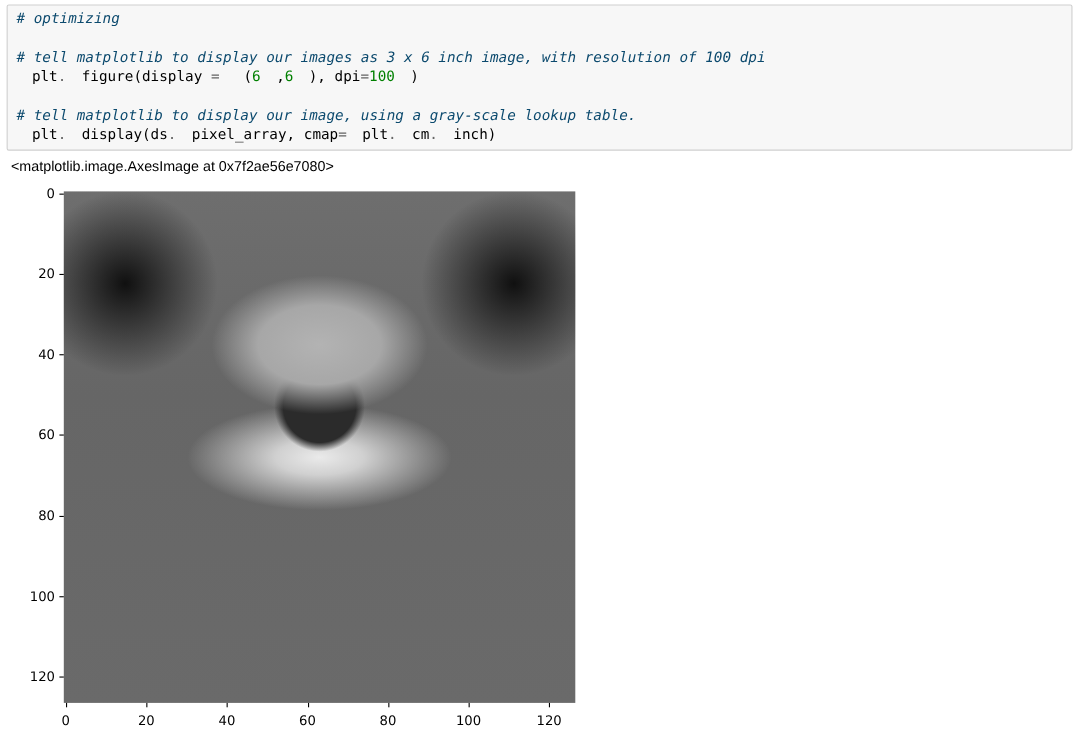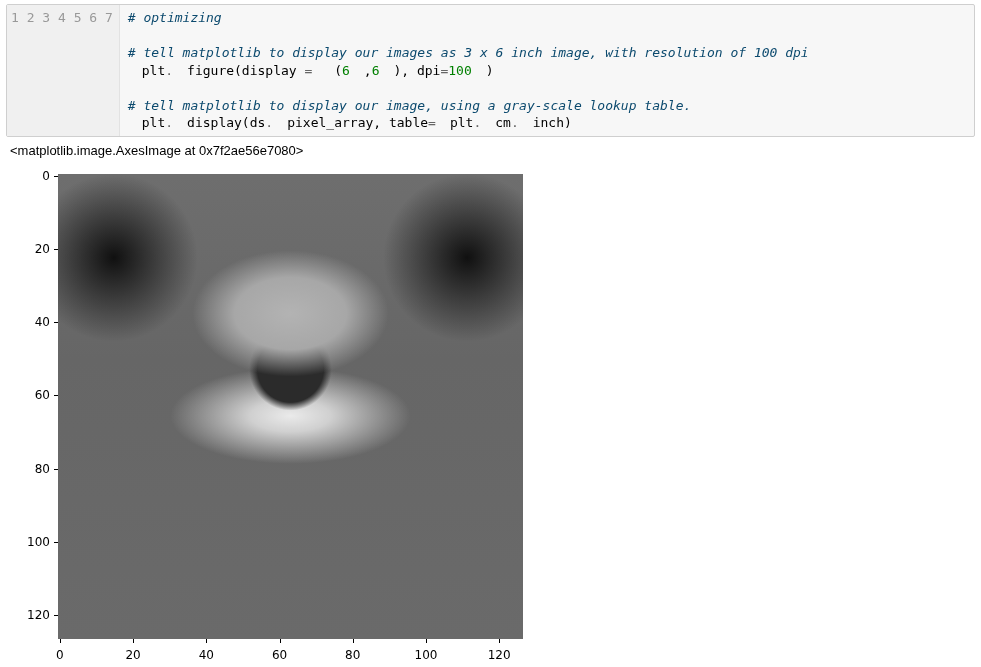--- a/index.html
+++ b/index.html
@@ -78,34 +78,27 @@
   .y-ticks span { position: absolute; right: 4px; transform: translateY(-50%); }
   .y-ticks i.tick { position: absolute; right: -4px; width: 4px; height: 1px; background:#000; }
   .x-ticks { left: 48px; top: 474px; width: 465px; height: 30px; }
   .x-ticks span { position: absolute; top: 6px; transform: translateX(-50%); }
   .x-ticks i.tick { position: absolute; top: -3px; width: 1px; height: 4px; background:#000; }
 </style>
 </head>
 <body>
 
 <div class="code-cell">
-  <div class="gutter"><span>1</span>
-<span>2</span>
-<span>3</span>
-<span>4</span>
-<span>5</span>
-<span>6</span>
-<span>7</span></div>
   <div class="codearea"><span class="c-comment"># optimizing</span>
 <span></span>
 <span class="c-comment"># tell matplotlib to display our images as 3 x 6 inch image, with resolution of 100 dpi</span>
 <span class="c-name">plt</span><span class="c-op">.</span><span class="c-name">figure(display </span><span class="c-op">=</span><span class="c-name"> (</span><span class="c-num">6</span><span class="c-name">,</span><span class="c-num">6</span><span class="c-name">), dpi</span><span class="c-op">=</span><span class="c-num">100</span><span class="c-name">)</span>
 <span></span>
 <span class="c-comment"># tell matplotlib to display our image, using a gray-scale lookup table.</span>
-<span class="c-name">plt</span><span class="c-op">.</span><span class="c-name">display(ds</span><span class="c-op">.</span><span class="c-name">pixel_array, table</span><span class="c-op">=</span><span class="c-name">plt</span><span class="c-op">.</span><span class="c-name">cm</span><span class="c-op">.</span><span class="c-name">inch)</span></div>
+<span class="c-name">plt</span><span class="c-op">.</span><span class="c-name">display(ds</span><span class="c-op">.</span><span class="c-name">pixel_array, cmap</span><span class="c-op">=</span><span class="c-name">plt</span><span class="c-op">.</span><span class="c-name">cm</span><span class="c-op">.</span><span class="c-name">inch)</span></div>
 </div>
 
 <div class="text-output">&lt;matplotlib.image.AxesImage at 0x7f2ae56e7080&gt;</div>
 
 <div class="plot-wrap">
   <div class="plot-axes">
     <div class="plot-image"></div>
   </div>
   <div class="y-ticks" id="y-ticks">
       <span style="top: 0.39%;">0</span>

